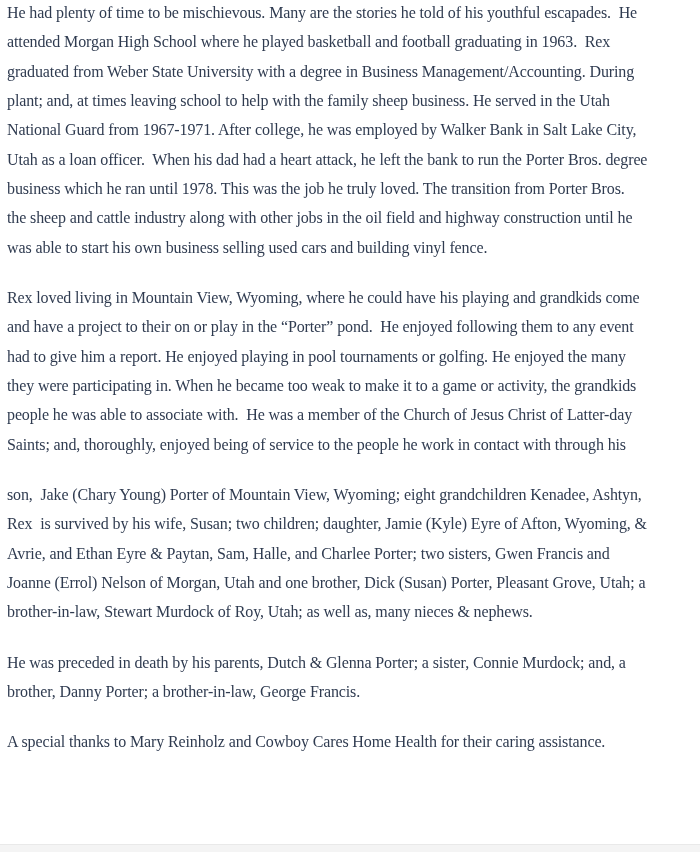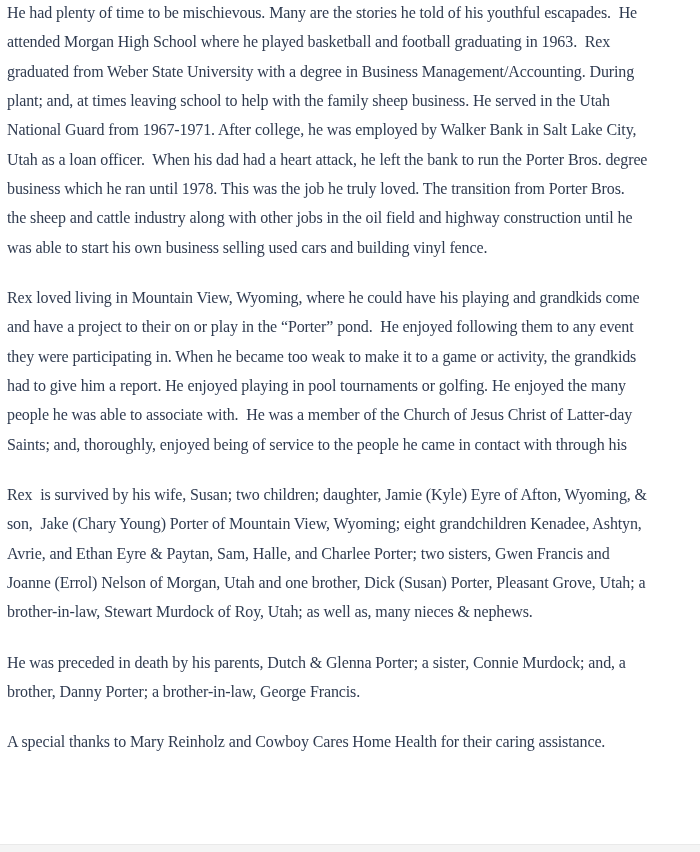--- a/index.html
+++ b/index.html
@@ -50,28 +50,28 @@
       <div class="line">plant; and, at times leaving school to help with the family sheep business. He served in the Utah</div>
       <div class="line">National Guard from 1967-1971. After college, he was employed by Walker Bank in Salt Lake City,</div>
       <div class="line">Utah as a loan officer.  When his dad had a heart attack, he left the bank to run the Porter Bros. degree</div>
       <div class="line">business which he ran until 1978. This was the job he truly loved. The transition from Porter Bros.</div>
       <div class="line">the sheep and cattle industry along with other jobs in the oil field and highway construction until he</div>
       <div class="line">was able to start his own business selling used cars and building vinyl fence.</div>
     </div>
     <div class="paragraph">
       <div class="line">Rex loved living in Mountain View, Wyoming, where he could have his playing and grandkids come</div>
       <div class="line">and have a project to their on or play in the “Porter” pond.  He enjoyed following them to any event</div>
+      <div class="line">had to give him a report. He enjoyed playing in pool tournaments or golfing. He enjoyed the many</div>
       <div class="line">they were participating in. When he became too weak to make it to a game or activity, the grandkids</div>
-      <div class="line">had to give him a report. He enjoyed playing in pool tournaments or golfing. He enjoyed the many</div>
       <div class="line">people he was able to associate with.  He was a member of the Church of Jesus Christ of Latter-day</div>
-      <div class="line">Saints; and, thoroughly, enjoyed being of service to the people he came in contact with through his</div>
+      <div class="line">Saints; and, thoroughly, enjoyed being of service to the people he work in contact with through his</div>
     </div>
     <div class="paragraph">
+      <div class="line">son,  Jake (Chary Young) Porter of Mountain View, Wyoming; eight grandchildren Kenadee, Ashtyn,</div>
       <div class="line">Rex  is survived by his wife, Susan; two children; daughter, Jamie (Kyle) Eyre of Afton, Wyoming, &amp;</div>
-      <div class="line">son,  Jake (Chary Young) Porter of Mountain View, Wyoming; eight grandchildren Kenadee, Ashtyn,</div>
       <div class="line">Avrie, and Ethan Eyre &amp; Paytan, Sam, Halle, and Charlee Porter; two sisters, Gwen Francis and</div>
       <div class="line">Joanne (Errol) Nelson of Morgan, Utah and one brother, Dick (Susan) Porter, Pleasant Grove, Utah; a</div>
       <div class="line">brother-in-law, Stewart Murdock of Roy, Utah; as well as, many nieces &amp; nephews.</div>
     </div>
     <div class="paragraph">
       <div class="line">He was preceded in death by his parents, Dutch &amp; Glenna Porter; a sister, Connie Murdock; and, a</div>
       <div class="line">brother, Danny Porter; a brother-in-law, George Francis.</div>
     </div>
     <div class="paragraph">
       <div class="line">A special thanks to Mary Reinholz and Cowboy Cares Home Health for their caring assistance.</div>

